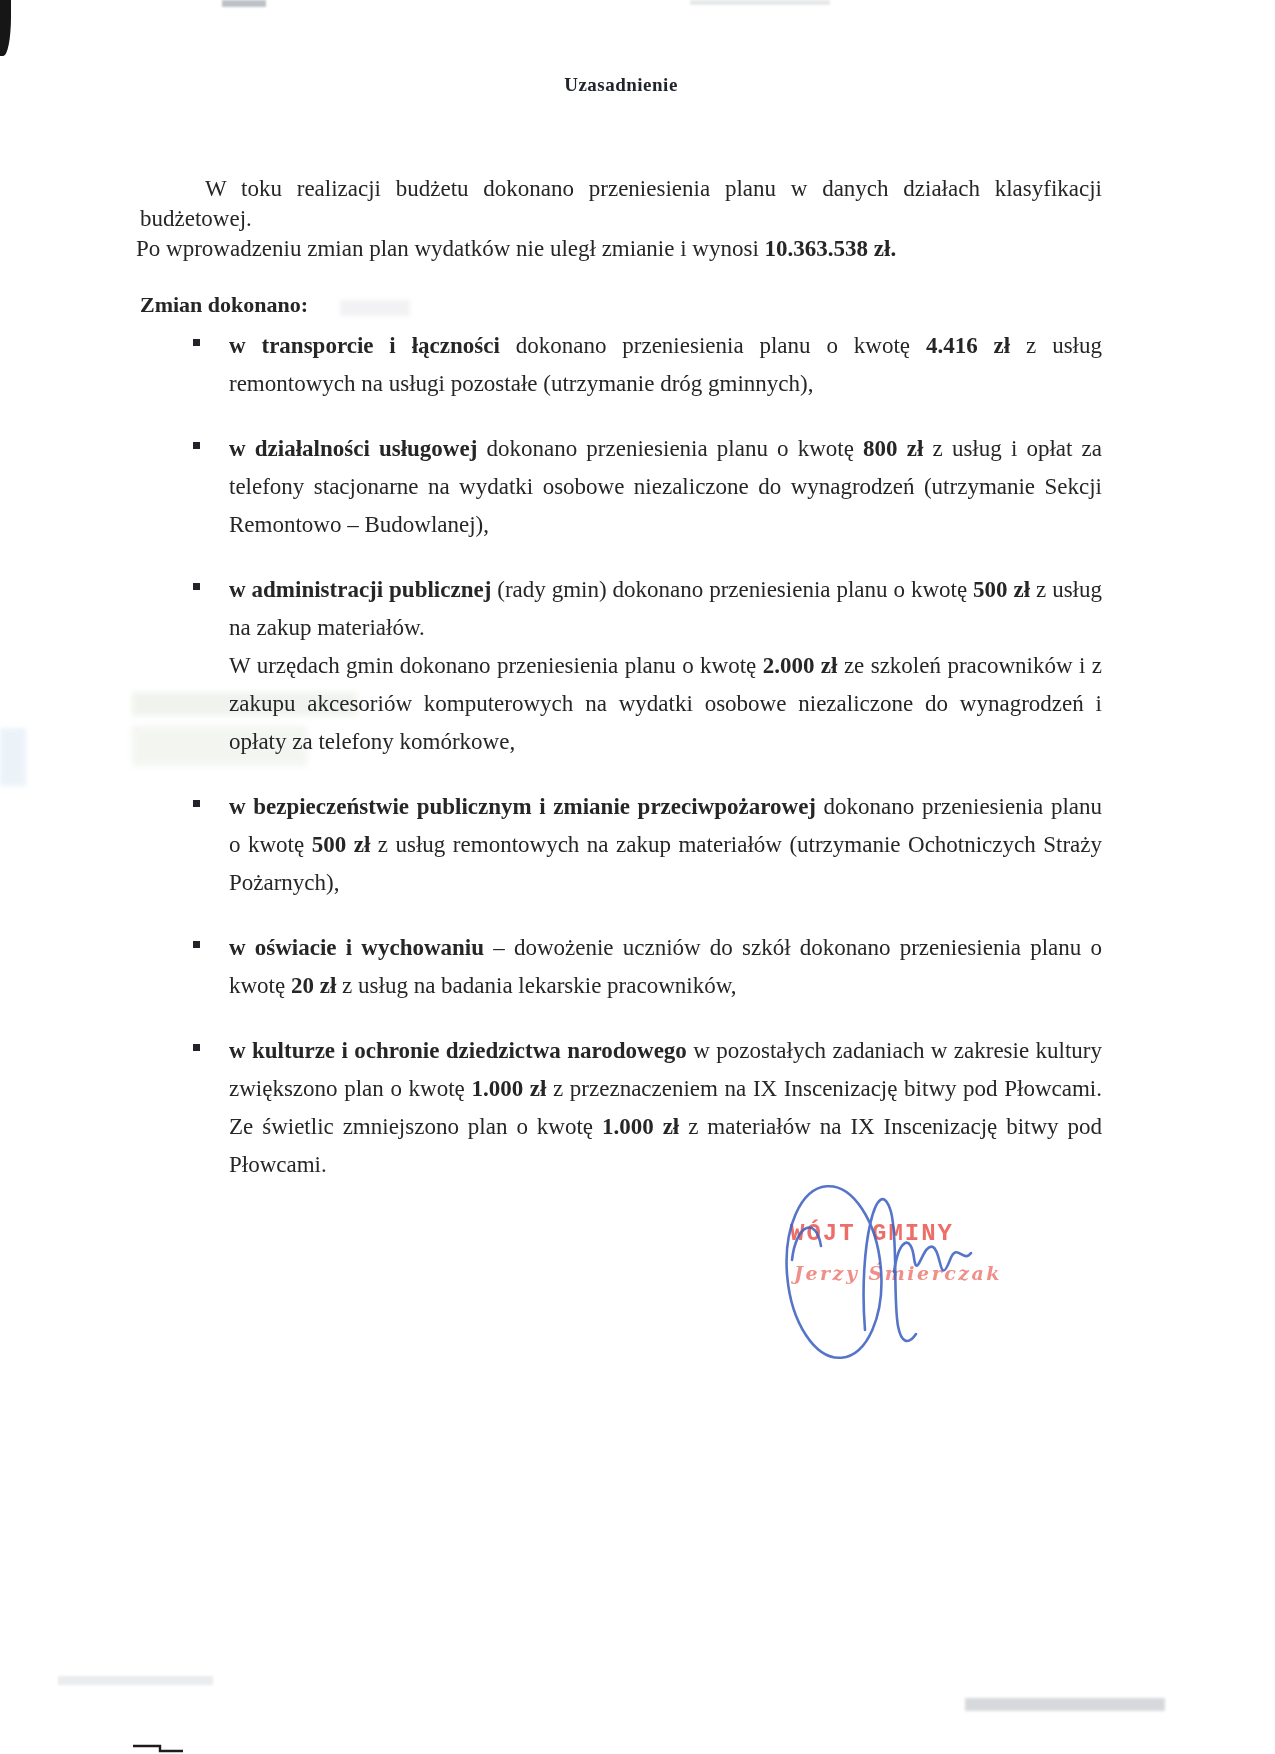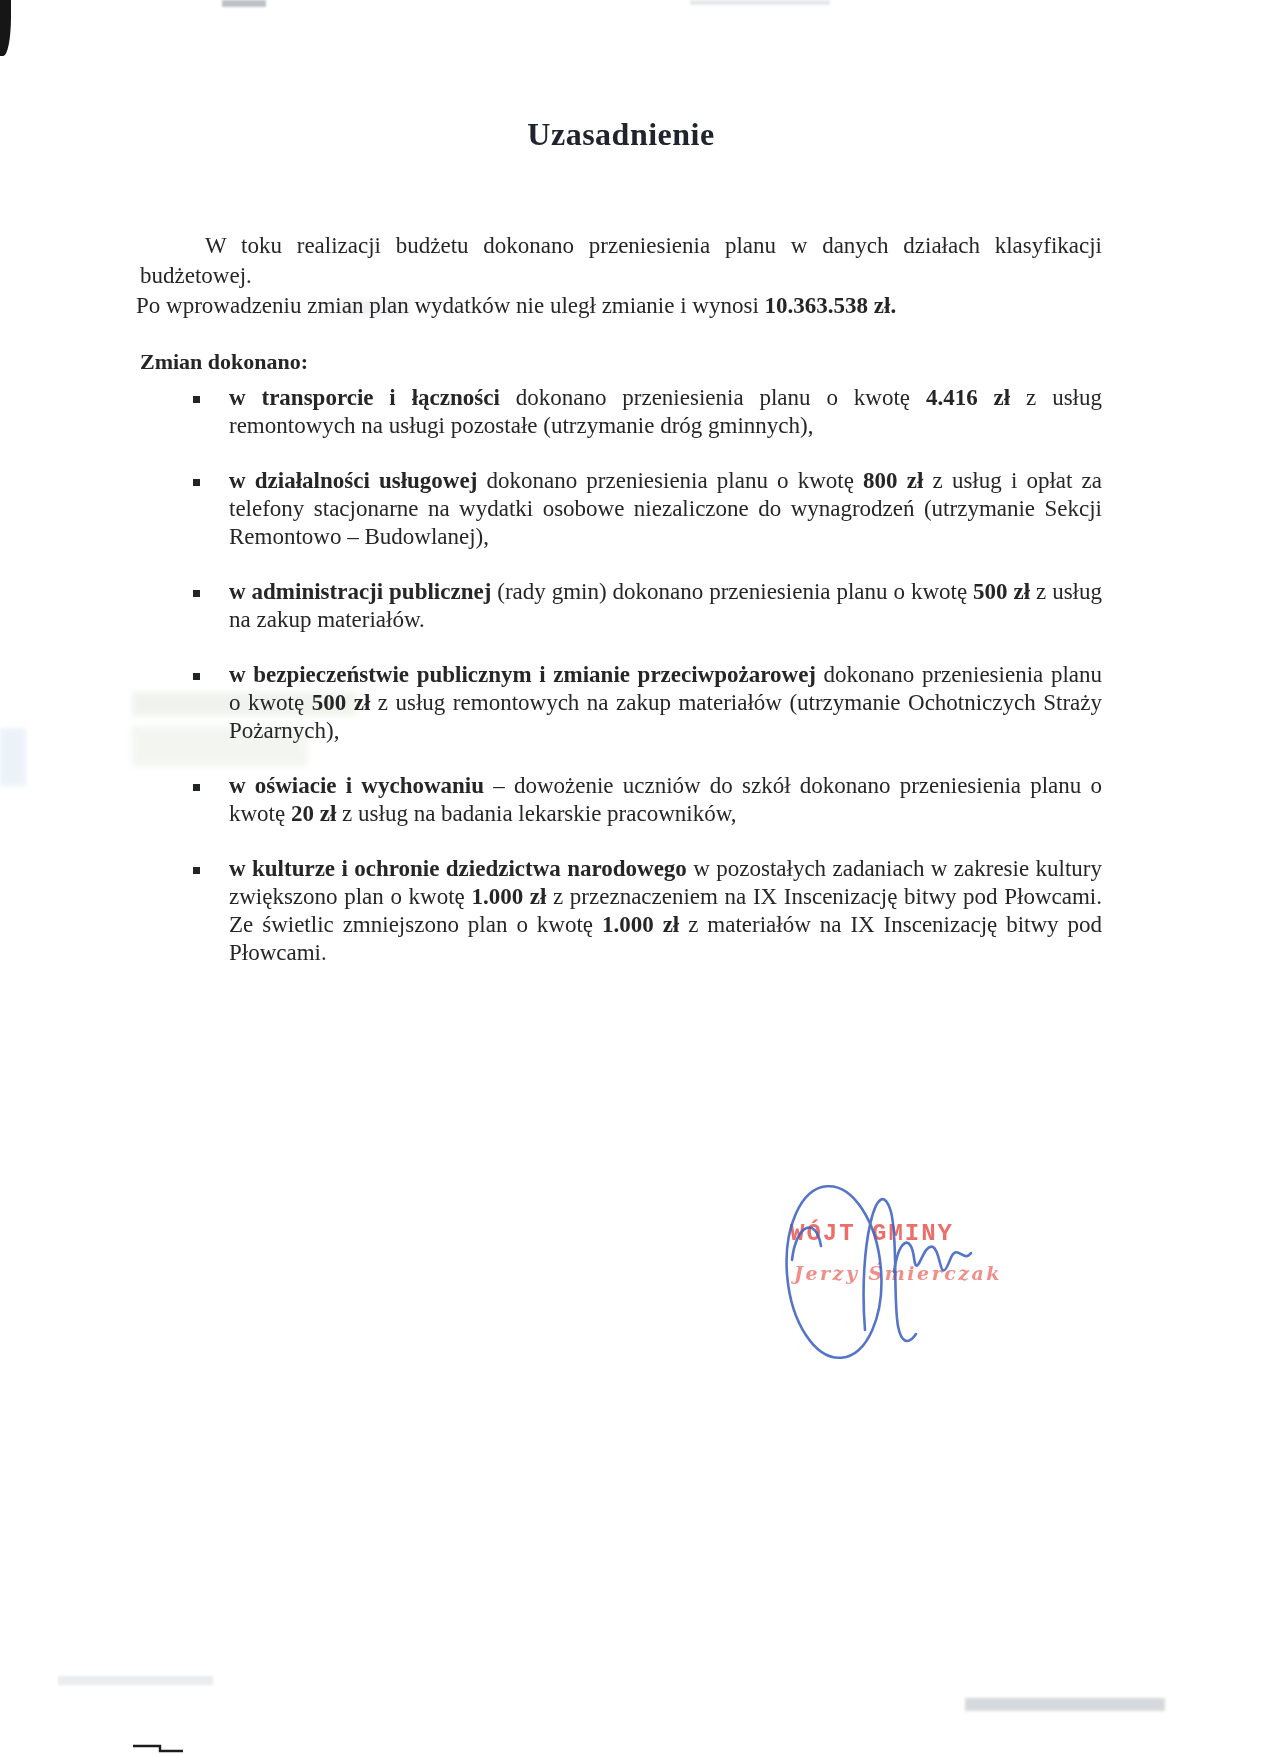--- a/index.html
+++ b/index.html
@@ -15,23 +15,23 @@
     font-family: "Liberation Serif", serif;
     color: #262626;
   }
   .page {
     position: absolute;
     left: 140px;
     top: 0;
     width: 962px;
   }
   .doc-title {
-    margin-top: 116px;
+    margin-top: 74px;
     text-align: center;
-    font-size: 32px;
+    font-size: 19px;
     font-weight: bold;
     letter-spacing: 0.5px;
     color: #20242c;
   }
   .body-text {
     font-size: 23px;
     line-height: 30px;
     text-align: justify;
   }
   .intro {
@@ -63,21 +63,21 @@
     width: 7px;
     height: 7px;
     background: #22242a;
     margin-left: 53px;
     margin-right: 29px;
     margin-top: 12px;
   }
   .bullet-text {
     flex: 1 1 auto;
     font-size: 23px;
-    line-height: 28px;
+    line-height: 38px;
     text-align: justify;
   }
   .b { font-weight: bold; }
   
   .stamp-block {
     position: absolute;
     left: 770px;
     top: 1150px;
     width: 215px;
     height: 215px;
@@ -165,20 +165,21 @@
 
     <div class="bullet-item">
       <span class="bullet-marker"></span>
       <div class="bullet-text"><span class="b">w działalności usługowej</span><span> dokonano przeniesienia planu o kwotę </span><span class="b">800 zł</span><span> z usług i opłat za telefony stacjonarne na wydatki osobowe niezaliczone do wynagrodzeń (utrzymanie Sekcji Remontowo – Budowlanej),</span></div>
     </div>
 
     <div class="bullet-item">
       <span class="bullet-marker"></span>
       <div class="bullet-text">
         <div><span class="b">w administracji publicznej</span><span> (rady gmin) dokonano przeniesienia planu o kwotę </span><span class="b">500 zł</span><span> z usług na zakup materiałów.</span></div>
+        <div><span>W urzędach gmin dokonano przeniesienia planu o kwotę </span><span class="b">2.000 zł</span><span> ze szkoleń pracowników i z zakupu akcesoriów komputerowych na wydatki osobowe niezaliczone do wynagrodzeń i opłaty za telefony komórkowe,</span></div>
       </div>
     </div>
 
     <div class="bullet-item">
       <span class="bullet-marker"></span>
       <div class="bullet-text"><span class="b">w bezpieczeństwie publicznym i zmianie przeciwpożarowej</span><span> dokonano przeniesienia planu o kwotę </span><span class="b">500 zł</span><span> z usług remontowych na zakup materiałów (utrzymanie Ochotniczych Straży Pożarnych),</span></div>
     </div>
 
     <div class="bullet-item">
       <span class="bullet-marker"></span>

